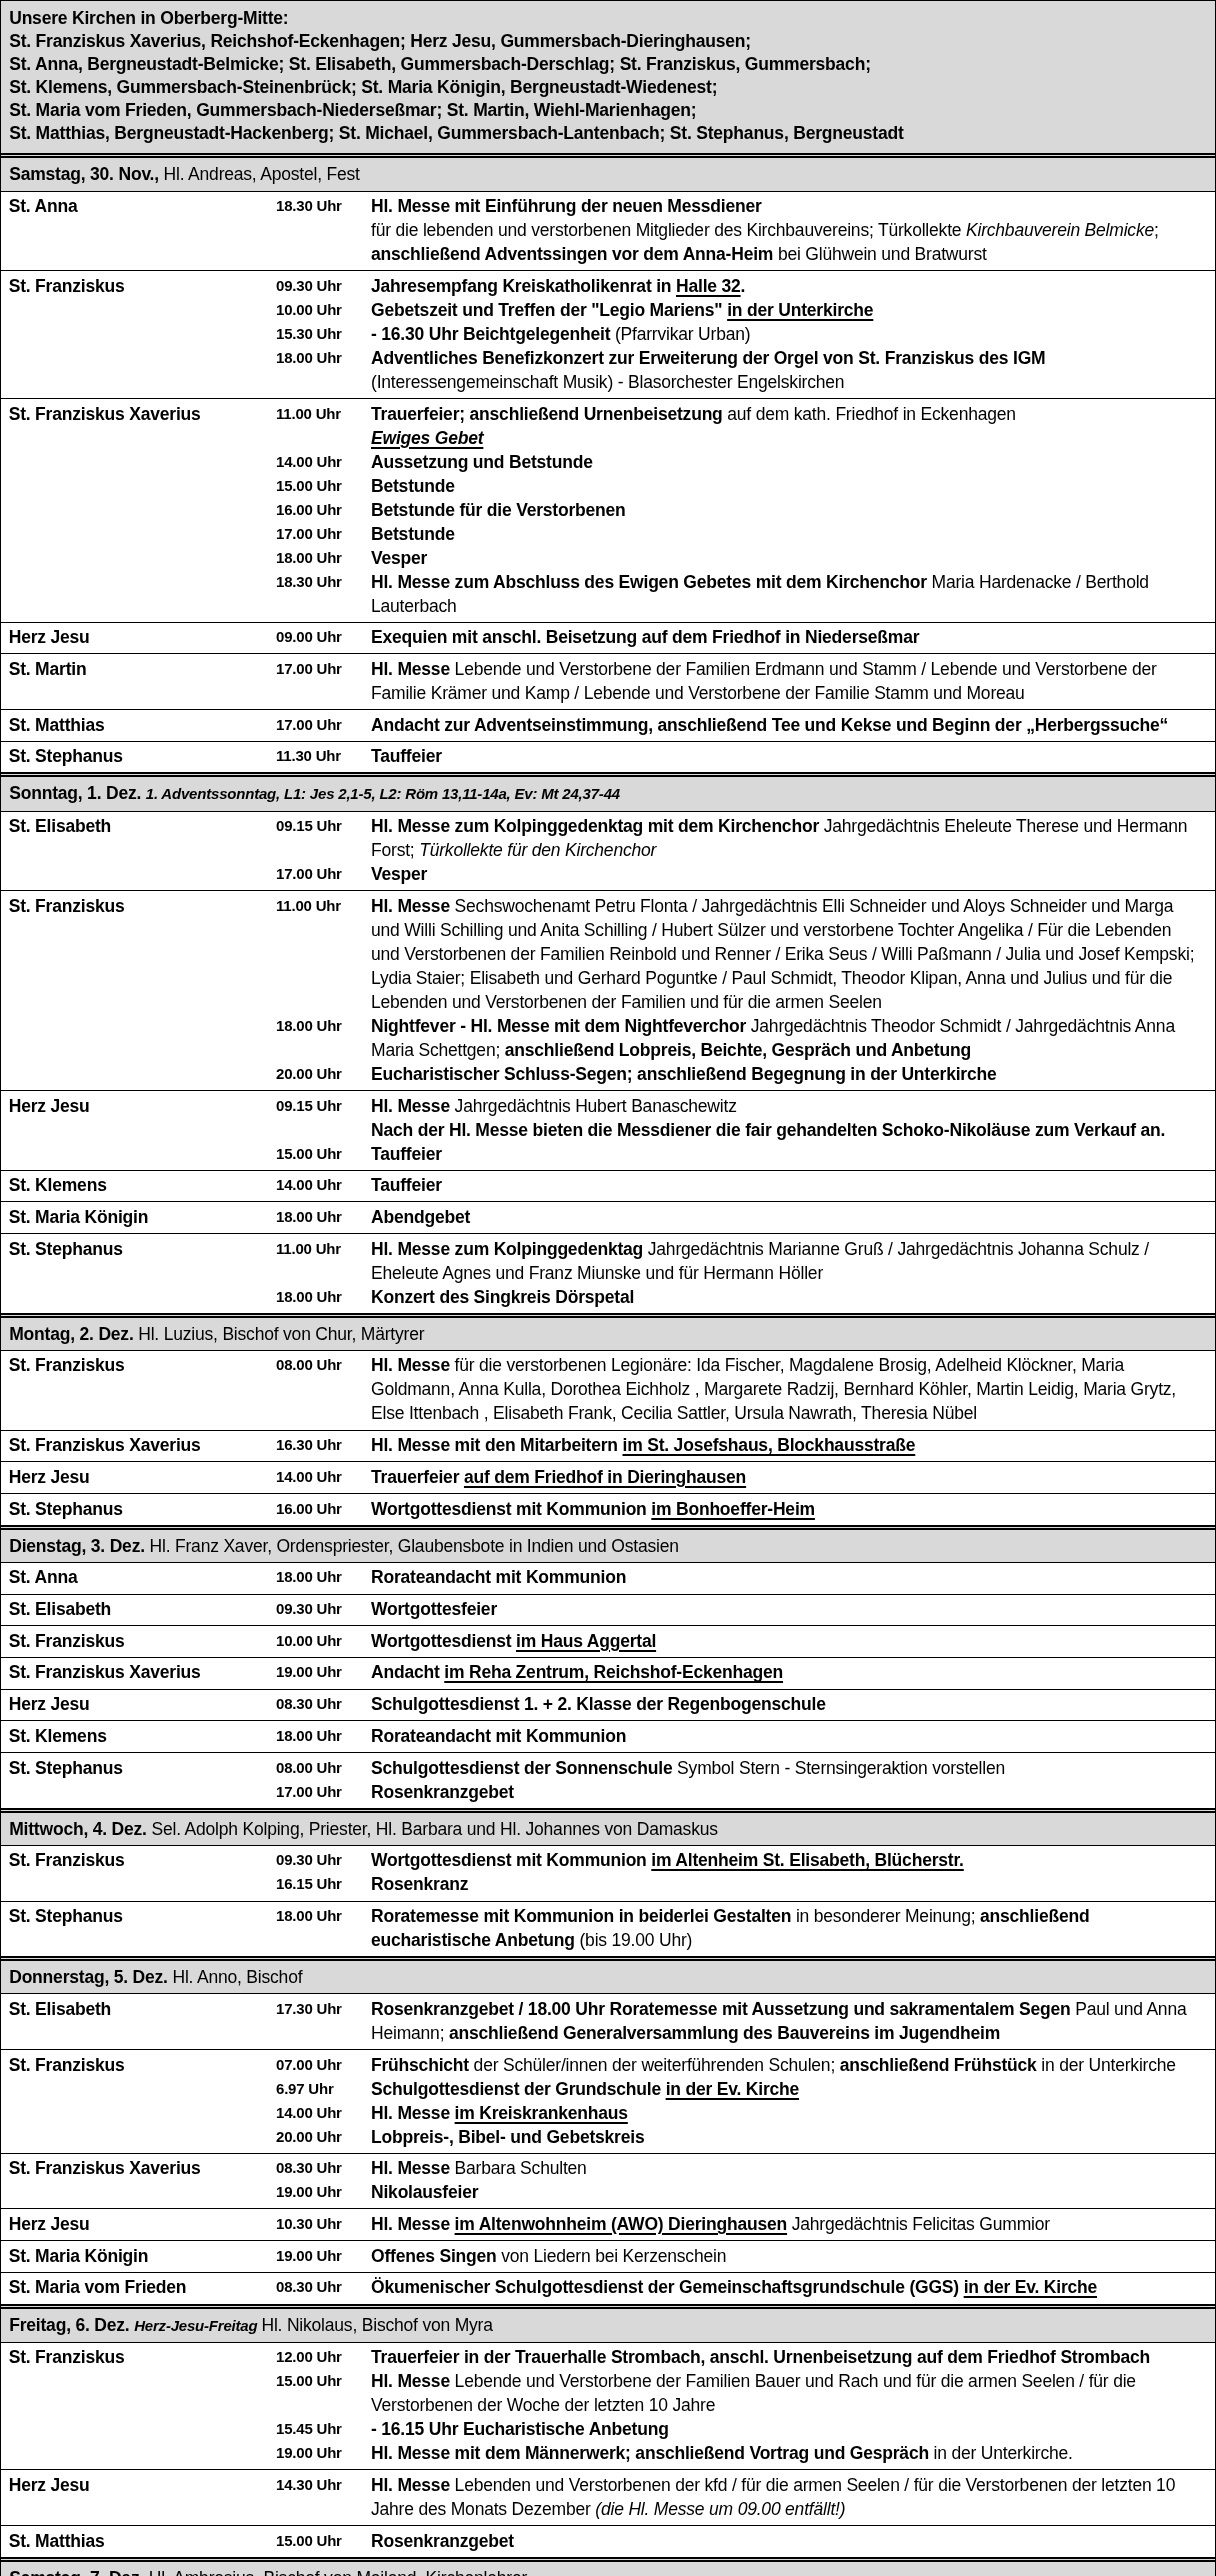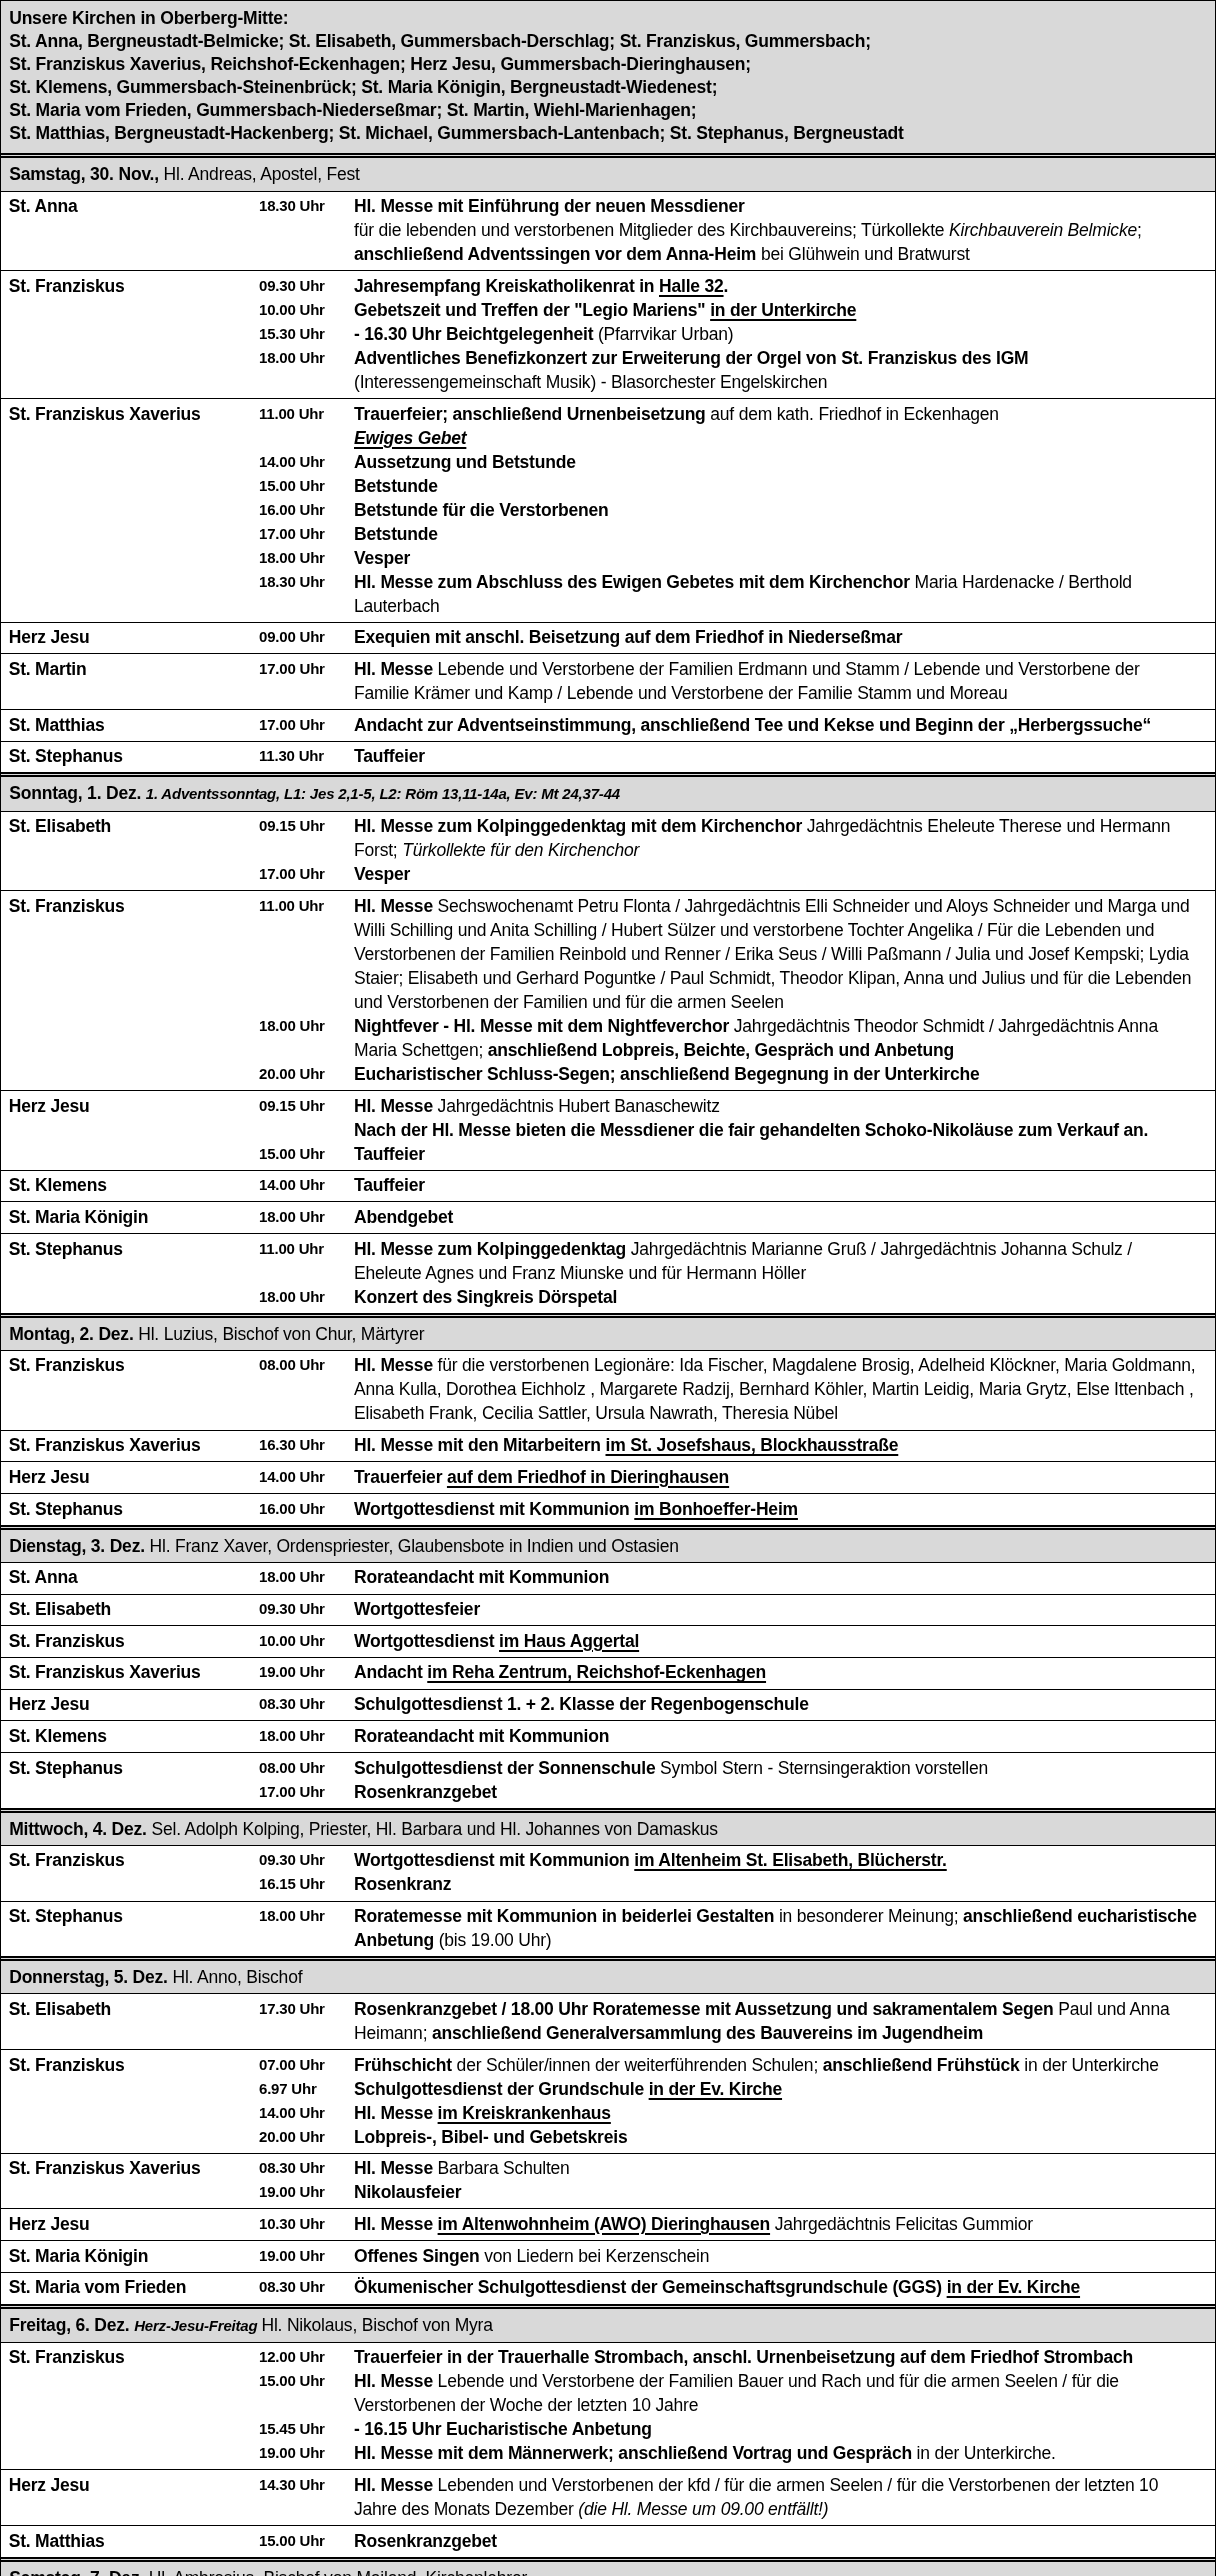--- a/index.html
+++ b/index.html
@@ -5,40 +5,40 @@
   * { box-sizing: border-box; }
   html { --gray:#d9d9d9; --ink:#000000; --rule:#000000; }
   body { margin:0; background:#ffffff; font-family:"Liberation Sans", sans-serif; color:var(--ink); }
   #doc { width:1216px; min-height:3193px; border:1.5px solid var(--rule); background:#ffffff; }
   .header-block { background:var(--gray); padding:6.2px 8.2px 8.2px; }
   .hline { font-weight:bold; font-size:17.5px; line-height:23px; letter-spacing:-0.2px; }
   .day-header { background:var(--gray); border-top:5.2px double var(--rule); border-bottom:1.5px solid var(--rule);
                 padding:4.1px 8.2px; font-size:17.5px; line-height:24px; letter-spacing:-0.2px; }
   .day-name { font-weight:bold; }
   .day-info { font-weight:normal; }
-  .row { display:flex; padding:2.6px 0 4.1px; }
+  .row { display:flex; padding:2.6px 0 4.1px;gap:17px; }
   .row + .row { border-top:1.5px solid var(--rule); }
   .church { flex:0 0 258px; padding-left:7.7px; font-size:17.5px; line-height:24px; letter-spacing:-0.2px; }
   .events { flex:1; min-width:0; }
   .event { display:flex; }
   .time { flex:0 0 95px; font-size:15px; line-height:24px; letter-spacing:-0.2px; white-space:nowrap; }
   .desc { flex:1; min-width:0; font-size:17.5px; line-height:24px; letter-spacing:-0.2px; padding-right:16px; }
   .b { font-weight:bold; }
   .i { font-style:italic; }
   .u { text-decoration:underline; text-decoration-thickness:1.5px; text-underline-offset:3.1px; }
   .sm { font-size:15px; }
 </style>
 </head>
 <body style="background: rgb(255, 255, 255);">
 
 <div id="doc">
     <div class="header-block">
       <div class="hline">Unsere Kirchen in Oberberg-Mitte:</div>
+      <div class="hline">St. Franziskus Xaverius, Reichshof-Eckenhagen; Herz Jesu, Gummersbach-Dieringhausen;</div>
       <div class="hline">St. Anna, Bergneustadt-Belmicke; St. Elisabeth, Gummersbach-Derschlag; St. Franziskus, Gummersbach;</div>
-      <div class="hline">St. Franziskus Xaverius, Reichshof-Eckenhagen; Herz Jesu, Gummersbach-Dieringhausen;</div>
       <div class="hline">St. Klemens, Gummersbach-Steinenbrück; St. Maria Königin, Bergneustadt-Wiedenest;</div>
       <div class="hline">St. Maria vom Frieden, Gummersbach-Niederseßmar; St. Martin, Wiehl-Marienhagen;</div>
       <div class="hline">St. Matthias, Bergneustadt-Hackenberg; St. Michael, Gummersbach-Lantenbach; St. Stephanus, Bergneustadt</div>
     </div>
     <section class="day-section">
       <div class="day-header"><span class="day-name">Samstag, 30. Nov.,</span> <span class="day-info">Hl. Andreas, Apostel, Fest</span></div>
       <div class="row">
         <div class="church"><span class="b">St. Anna</span></div>
         <div class="events">
           <div class="event">

